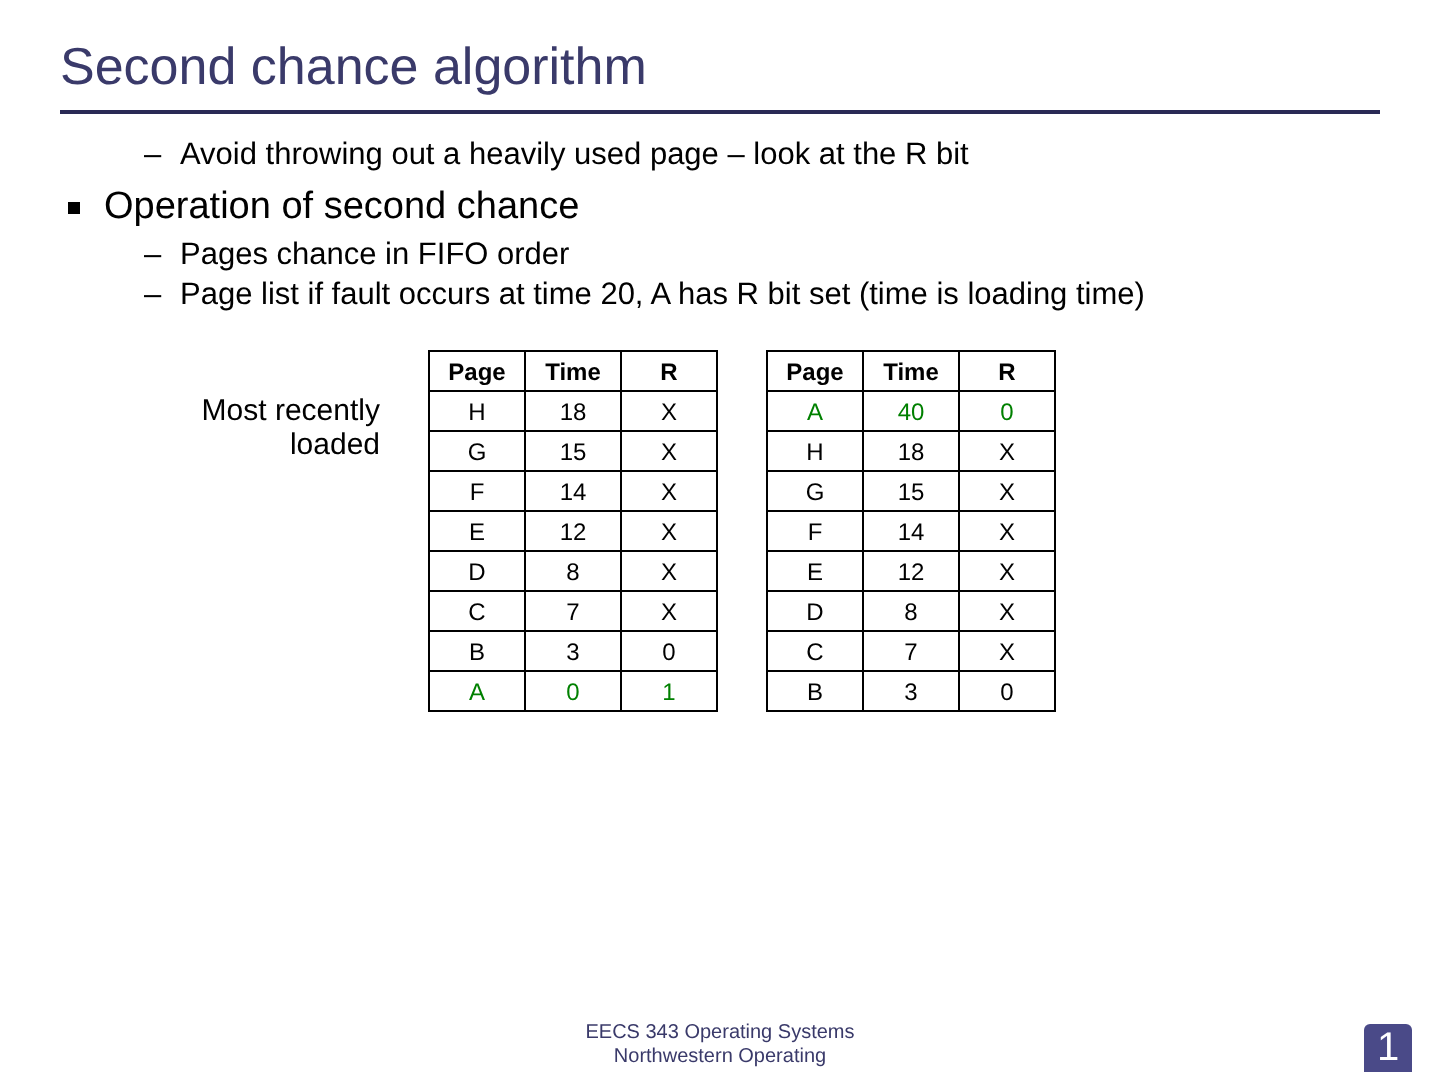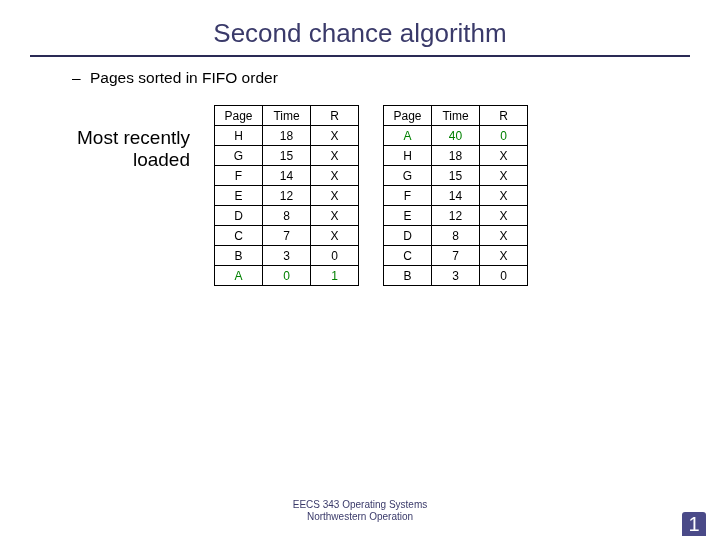--- a/index.html
+++ b/index.html
@@ -14,21 +14,20 @@
   }
   .slide {
     padding: 18px 30px 0 30px;
   }
   .title {
     font-family: Verdana, Arial, sans-serif;
     font-size: 26px;
     color: #3a3a6a;
     font-weight: 400;
     margin-bottom: 6px;
-    text-align: center;
   }
   .hr {
     border: none;
     border-top: 2px solid #2a2a55;
     margin-bottom: 12px;
   }
   .lvl1 {
     font-size: 19px;
     margin: 6px 0 4px 0;
     padding-left: 22px;
@@ -60,44 +59,44 @@
     align-items: flex-start;
     gap: 24px;
     margin-top: 18px;
     margin-left: 40px;
   }
   .labels-col {
     display: flex;
     flex-direction: row;
     justify-content: space-between;
     height: 180px;
-    font-size: 19px;
+    font-size: 15px;
     text-align: right;
     padding-top: 22px;
     width: 120px;
   }
   table.data {
     border-collapse: collapse;
     font-size: 12px;
   }
   table.data th, table.data td {
     border: 1px solid #000;
     padding: 2px 0;
     text-align: center;
     width: 48px;
     height: 20px;
     font-weight: 400;
   }
   table.data th {
-    font-weight: 400;
+    font-weight: 700;
   }
   .green td { color: #008000; font-weight: 700; }
   .footer {
     position: absolute;
-    bottom: 18px;
+    bottom: 6px;
     left: 0;
     width: 720px;
     text-align: center;
     font-size: 10px;
     color: #3a3a6a;
     line-height: 1.15;
   }
   .pagenum {
     position: absolute;
     bottom: 4px;
@@ -112,22 +111,25 @@
     border-radius: 3px 3px 0 0;
   }
 </style>
 </head>
 <body>
 
 <div class="slide">
   <div class="title">Second chance algorithm</div>
   <hr class="hr">
 
-
-  <div class="lvl2">Pages sorted in FIFO order</div>
+  <div class="lvl2">Avoid throwing out a heavily used page – look at the R bit</div>
+
+  <div class="lvl1">Operation of second chance</div>
+  <div class="lvl2">Pages chance in FIFO order</div>
+  <div class="lvl2">Page list if fault occurs at time 20, A has R bit set (time is loading time)</div>
 
   <div class="tables-wrap">
     <div class="labels-col">
       <div>Most recently loaded</div>
     </div>
 
     <table class="data">
       <thead>
         <tr>
           <th>Page</th>
@@ -228,15 +230,15 @@
             <td>3</td>
             <td>0</td>
           </tr>
         </tbody>
     </table>
   </div>
 </div>
 
 <div class="footer">
   <div>EECS 343 Operating Systems</div>
-  <div>Northwestern Operation</div>
+  <div>Northwestern Operating</div>
 </div>
 <div class="pagenum">1</div>
 
 </body></html>

